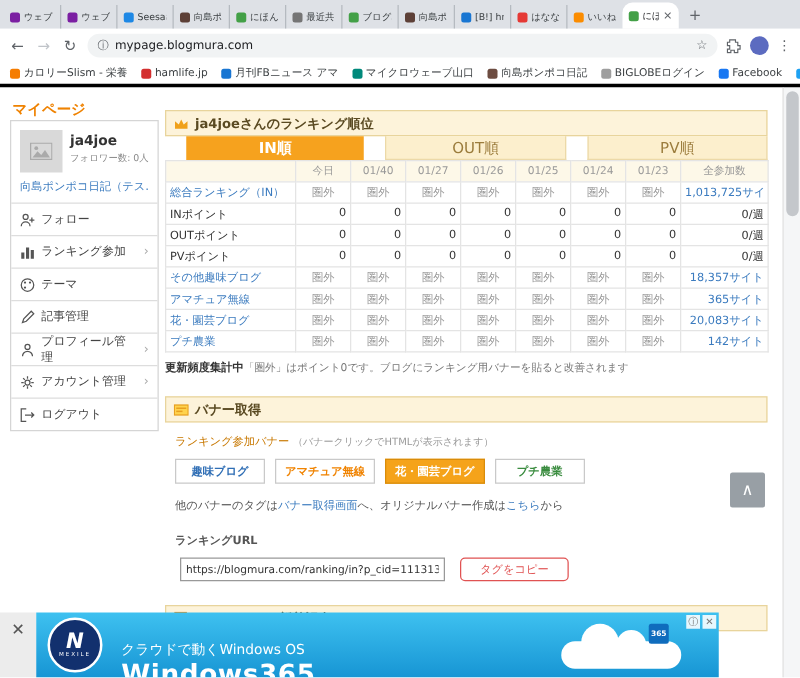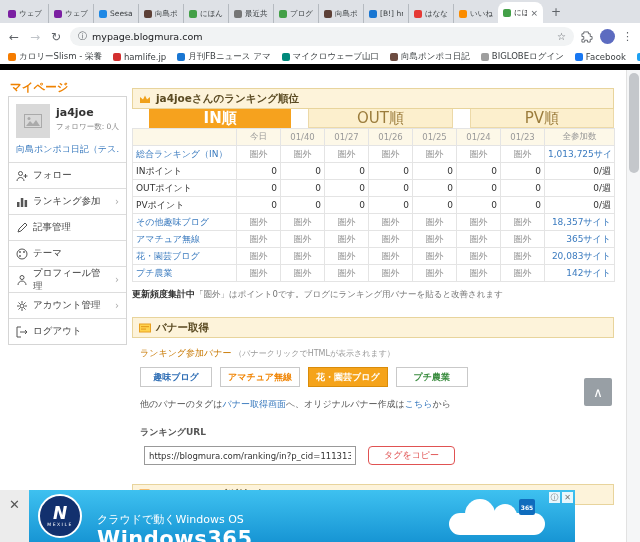--- a/index.html
+++ b/index.html
@@ -20,21 +20,21 @@
 .navic{color:#5f6368;font-size:12px;width:14px;text-align:center;flex-shrink:0;}
 .navic.disabled{color:#c0c4c9;}
 .urlbar{flex:1;height:19px;background:#f1f3f4;border-radius:10px;display:flex;align-items:center;padding:0 8px;gap:5px;font-size:9.5px;color:#202124;min-width:0;}
 .url-info{color:#5f6368;font-size:9px;flex-shrink:0;}
 .url-text{flex:1;overflow:hidden;white-space:nowrap;}
 .url-star{color:#5f6368;font-size:10px;flex-shrink:0;}
 .tb-right{display:flex;align-items:center;gap:7px;flex-shrink:0;}
 .avatar-circ{width:15px;height:15px;border-radius:50%;background:#5c6bc0;}
 .menu-dots{color:#5f6368;font-size:11px;}
 
-.bookmarks{position:absolute;top:50px;left:0;width:640px;height:20px;background:#fff;border-bottom:6px solid #000000;display:flex;align-items:center;padding:0 8px;gap:11px;font-size:8.5px;color:#3c4043;white-space:nowrap;overflow:hidden;}
+.bookmarks{position:absolute;top:50px;left:0;width:640px;height:20px;background:#fff;border-bottom:3px solid #000000;display:flex;align-items:center;padding:0 8px;gap:11px;font-size:8.5px;color:#3c4043;white-space:nowrap;overflow:hidden;}
 .bm{display:flex;align-items:center;gap:3px;flex-shrink:0;}
 .bm-ic{width:8px;height:8px;border-radius:2px;flex-shrink:0;}
 .bm-spacer{flex:1;}
 
 
 .content{position:absolute;top:70px;left:0;width:626px;height:472px;background:#fff;overflow:hidden;}
 .mypage{position:absolute;left:10px;top:10px;font-size:11.5px;font-weight:bold;color:#ef8200;}
 
 .sidebar{position:absolute;left:8px;top:26px;width:119px;background:#fff;border:1px solid #d5d5d5;}
 .user-box{padding:7px 7px 6px;}
@@ -43,21 +43,21 @@
 .uname{font-size:11px;font-weight:bold;color:#333;padding-top:2px;}
 .followers{font-size:7.5px;color:#888;margin-top:3px;}
 .blog-link{font-size:9px;color:#3b7bbf;margin-top:5px;white-space:nowrap;overflow:hidden;display:block;}
 .menu-item{display:flex;align-items:center;gap:5px;height:26px;border-top:1px solid #ddd;padding:0 7px;font-size:9.5px;color:#444;cursor:pointer;}
 .mi-ic{width:12px;height:12px;flex-shrink:0;}
 .chev{margin-left:auto;color:#aaa;font-size:10px;}
 
 .main{position:absolute;left:132px;top:18px;width:482px;}
 .sec-head{height:21px;background:#fdf3da;border:1px solid #e8d49c;display:flex;align-items:center;gap:5px;padding:0 6px;font-size:10.5px;font-weight:bold;color:#5a4a22;}
 .rank-tabs{display:flex;height:19px;}
-.rtab{flex:1;display:flex;align-items:center;justify-content:center;font-size:15px;cursor:pointer;margin-left:17px;}
+.rtab{flex:1;display:flex;align-items:center;justify-content:center;font-size:12px;cursor:pointer;margin-left:17px;}
 .rtab.active{background:#f6a21e;color:#fff;font-weight:bold;}
 .rtab.idle{background:#fcefcd;color:#9b7c3c;border:1px solid #ecd9a8;border-top:none;}
 
 table.rank{width:482px;border-collapse:collapse;table-layout:fixed;font-size:9px;}
 .rank th,.rank td{border:1px solid #e4e4e4;height:17px;padding:0 3px;overflow:hidden;white-space:nowrap;}
 .rank th{background:#fdf8e8;color:#999;font-weight:normal;font-size:8.5px;text-align:center;}
 .rank td.lbl{text-align:left;color:#333;}
 .rank td.lbl.link{color:#3b7bbf;cursor:pointer;}
 .rank td.c{text-align:center;color:#999;}
 .rank td.num{text-align:right;color:#333;}
@@ -247,32 +247,32 @@
       <svg class="mi-ic" viewBox="0 0 12 12">
           <rect x="1" y="6" width="2.5" height="5" fill="#555"></rect>
           <rect x="4.8" y="2" width="2.5" height="9" fill="#555"></rect>
           <rect x="8.6" y="4" width="2.5" height="7" fill="#555"></rect>
         </svg>
       <span>ランキング参加</span>
       <span class="chev">›</span>
     </div>
     <div class="menu-item">
       <svg class="mi-ic" viewBox="0 0 12 12">
-          <path d="M2 10l1-3 6-6 2 2-6 6z" fill="none" stroke="#555"></path>
-        </svg>
-      <span>記事管理</span>
-    </div>
-    <div class="menu-item">
-      <svg class="mi-ic" viewBox="0 0 12 12">
           <circle cx="6" cy="6" r="5" fill="none" stroke="#555"></circle>
           <circle cx="4" cy="4" r="0.9" fill="#555"></circle>
           <circle cx="8" cy="4" r="0.9" fill="#555"></circle>
           <circle cx="4" cy="8" r="0.9" fill="#555"></circle>
         </svg>
       <span>テーマ</span>
+    </div>
+    <div class="menu-item">
+      <svg class="mi-ic" viewBox="0 0 12 12">
+          <path d="M2 10l1-3 6-6 2 2-6 6z" fill="none" stroke="#555"></path>
+        </svg>
+      <span>記事管理</span>
     </div>
     <div class="menu-item">
       <svg class="mi-ic" viewBox="0 0 12 12">
           <circle cx="6" cy="3.5" r="2" fill="none" stroke="#555"></circle>
           <path d="M2 11c0-2.2 1.8-4 4-4s4 1.8 4 4" fill="none" stroke="#555"></path>
         </svg>
       <span>プロフィール管理</span>
       <span class="chev">›</span>
     </div>
     <div class="menu-item">

